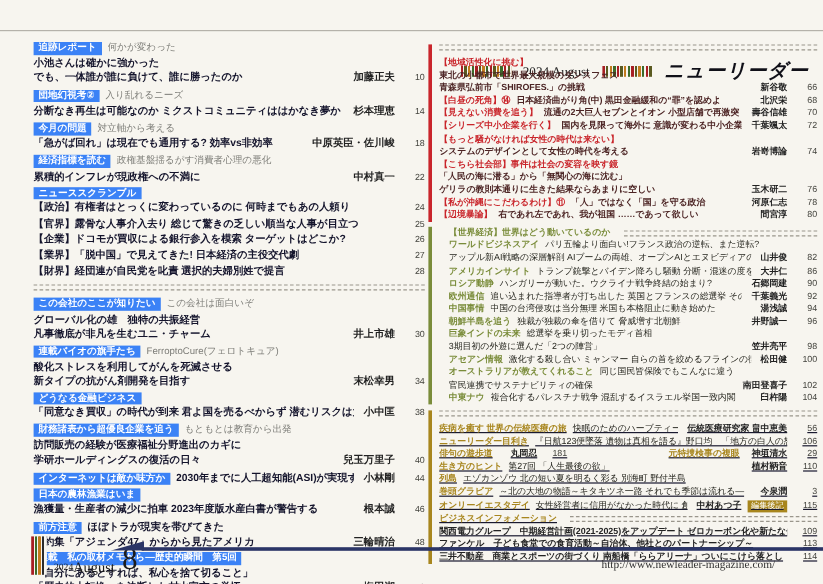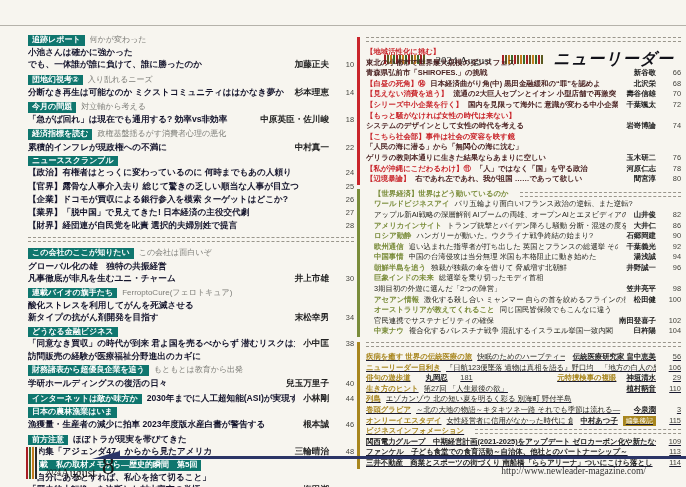--- a/index.html
+++ b/index.html
@@ -19,21 +19,21 @@
   .hdr-title{font-size:16px;font-weight:bold;font-style:italic;letter-spacing:1px;color:#101018;}
   .hdr-rule{position:absolute;top:25px;left:0;width:686px;border-top:1px solid #b5b2aa;}
   
   .col{position:absolute;top:32px;}
   #left-col{left:28px;width:326px;}
   #right-col{left:357px;width:324px;}
   .row{display:flex;align-items:baseline;min-width:0;}
   
   #left-col .row{font-size:8.6px;line-height:12.2px;}
   #left-col .row:has(.tag){margin-top:2px;}
-  .tag{background:#0f766e;color:#fff;font-size:8px;font-weight:bold;
+  .tag{background:#3b82f6;color:#fff;font-size:8px;font-weight:bold;
        line-height:10.5px;padding:0 4px;margin-right:5px;white-space:nowrap;flex:0 0 auto;}
   .note{color:#7d7d78;font-size:8px;white-space:nowrap;overflow:hidden;flex:1 1 auto;}
   #left-col .t{font-weight:bold;color:#14142c;}
   .t{flex:1 1 auto;min-width:0;white-space:nowrap;overflow:hidden;}
   .a{white-space:nowrap;font-weight:bold;color:#222;padding-left:8px;flex:0 0 auto;}
   .p{white-space:nowrap;color:#44443e;font-size:7.4px;width:20px;text-align:right;
      padding-left:5px;flex:0 0 auto;}
   .divider{height:3px;border-top:1px dashed #9a968c;border-bottom:1px dashed #9a968c;margin:5px 0;}
   .dashfill{flex:1 1 auto;align-self:center;height:3px;margin-left:6px;
      border-top:1px dashed #9a968c;border-bottom:1px dashed #9a968c;}
@@ -175,25 +175,25 @@
     </div>
     <div class="row">
       <span class="tag">どうなる金融ビジネス</span>
     </div>
     <div class="row">
       <span class="t">「同意なき買収」の時代が到来 君よ国を売るべからず 潜むリスクは大</span>
       <span class="a">小中匡</span>
       <span class="p">38</span>
     </div>
     <div class="row">
-      <span class="t">訪問販売の経験が医療福祉分野進出のカギに</span>
-    </div>
-    <div class="row">
       <span class="tag">財務諸表から超優良企業を追う</span>
       <span class="note">もともとは教育から出発</span>
+    </div>
+    <div class="row">
+      <span class="t">訪問販売の経験が医療福祉分野進出のカギに</span>
     </div>
     <div class="row">
       <span class="t">学研ホールディングスの復活の日々</span>
       <span class="a">兒玉万里子</span>
       <span class="p">40</span>
     </div>
     <div class="row">
       <span class="tag">インターネットは敵か味方か</span>
       <span class="t">2030年までに人工超知能(ASI)が実現する!?</span>
       <span class="a">小林剛</span>

